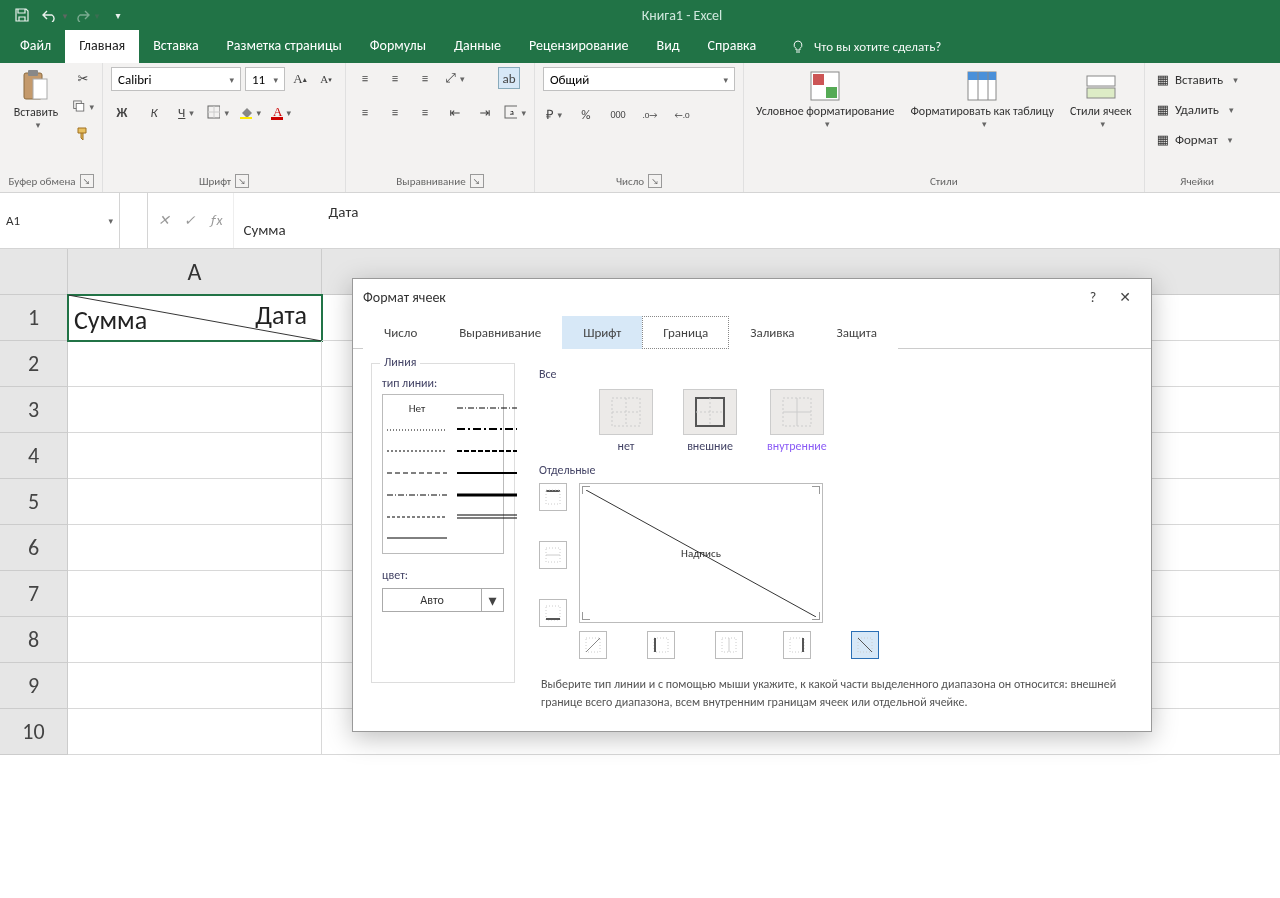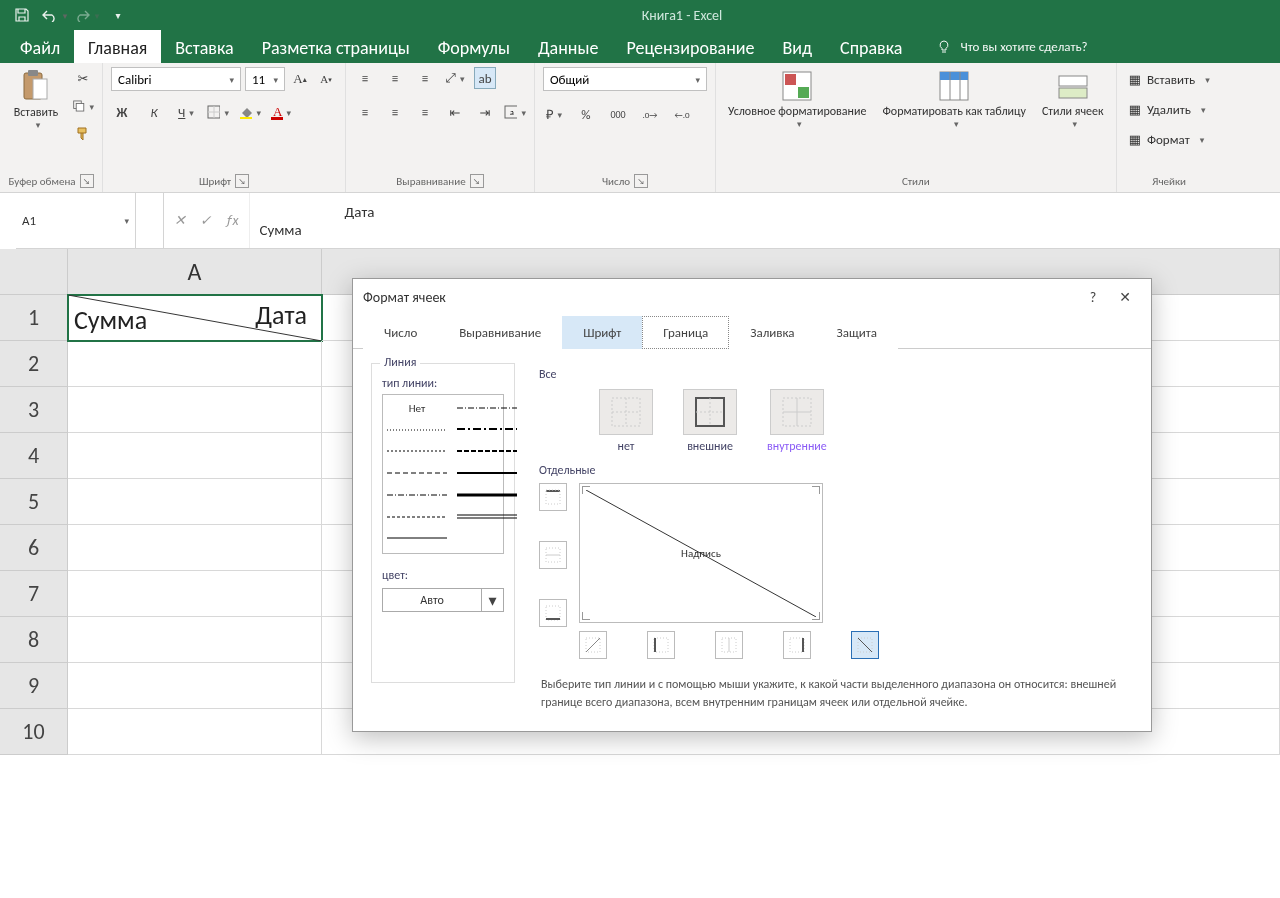--- a/index.html
+++ b/index.html
@@ -7,21 +7,21 @@
 
 
 .titlebar { background: #217346; height: 30px; display: flex; align-items: center; color: #fff; padding: 0 8px; }
 .qat { display: flex; align-items: center; gap: 4px; }
 .qat-btn { width: 28px; height: 24px; display: flex; align-items: center; justify-content: center; color: #fff; opacity: .9; }
 .qat-btn.disabled { opacity: .4; }
 .titlebar-title { flex: 1; text-align: center; color: #cfe7dc; font-size: 14px; }
 
 
 .ribbon-tabs { background: #217346; height: 33px; display: flex; align-items: stretch; padding-left: 6px; }
-.ribbon-tab { color: #fff; font-size: 18px; padding: 7px 14px; cursor: pointer; }
+.ribbon-tab { color: #fff; font-size: 14px; padding: 7px 14px; cursor: pointer; }
 .ribbon-tab.active { background: #fff; color: #222; }
 .tell-me { display: flex; align-items: center; color: #fff; font-size: 13px; margin-left: 20px; gap: 8px; opacity: .95; }
 
 
 .ribbon { background: #f3f2f1; height: 130px; border-bottom: 1px solid #d4d4d4; display: flex; }
 .group { border-right: 1px solid #e0e0e0; padding: 4px 8px 2px; display: flex; flex-direction: column; }
 .group-body { flex: 1; display: flex; align-items: flex-start; gap: 8px; }
 .group-label { font-size: 11px; color: #666; text-align: center; padding: 2px 0; display:flex; align-items:center; justify-content:center; gap:4px;}
 .grp-launcher { width:14px; height:14px; border:1px solid #999; font-size:8px; display:flex; align-items:center; justify-content:center; color:#666; }
 
@@ -235,21 +235,21 @@
       </div>
   </div>
 
   <div class="group">
     <div class="group-body" style="flex-direction:column;gap:12px;">
       <div class="row-controls" style="gap:8px;">
         <div class="small-btn">≡</div>
         <div class="small-btn">≡</div>
         <div class="small-btn">≡</div>
         <div class="small-btn">⤢<span class="drop">▾</span></div>
-        <div class="small-btn" style="background:#d7e8f7;border:1px solid #8ab;">ab</div>
+        <div class="small-btn" style="background:#d7e8f7;border:1px solid #8ab;margin-left:24px;">ab</div>
       </div>
       <div class="row-controls" style="gap:8px;">
         <div class="small-btn">≡</div>
         <div class="small-btn">≡</div>
         <div class="small-btn">≡</div>
         <div class="small-btn">⇤</div>
         <div class="small-btn">⇥</div>
         <div class="small-btn">
             <svg width="16" height="14">
               <rect x="1" y="1" width="14" height="12" fill="none" stroke="#666"></rect>
@@ -260,21 +260,21 @@
       </div>
     </div>
     <div class="group-label">
         <span>Выравнивание</span>
         <span class="grp-launcher">↘</span>
       </div>
   </div>
 
   <div class="group">
     <div class="group-body" style="flex-direction:column;gap:12px;">
-      <div class="combo" style="width:164px;">
+      <div class="combo" style="width:192px;">
           <span>Общий</span>
           <span class="drop">▾</span>
         </div>
       <div class="row-controls" style="gap:10px;">
         <div class="small-btn">₽<span class="drop">▾</span></div>
         <div class="small-btn">%</div>
         <div class="small-btn" style="font-size:10px;">000</div>
         <div class="small-btn" style="font-size:9px;">.0→</div>
         <div class="small-btn" style="font-size:9px;">←.0</div>
       </div>
@@ -343,21 +343,21 @@
           <span>Формат</span>
           <span class="drop">▾</span>
         </div>
     </div>
     <div class="group-label">
         <span>Ячейки</span>
       </div>
   </div>
 </div>
 
-<div class="formula-row" style="height:56px;margin-left:16px;">
+<div class="formula-row" style="height:56px;">
   <div class="namebox">
       <span>A1</span>
       <span class="drop">▾</span>
     </div>
   <div style="width:28px;border-right:1px solid #d4d4d4;"></div>
   <div class="fb-btns">
     <span class="fb-btn">✕</span>
     <span class="fb-btn">✓</span>
     <span class="fb-btn">ƒx</span>
   </div>

